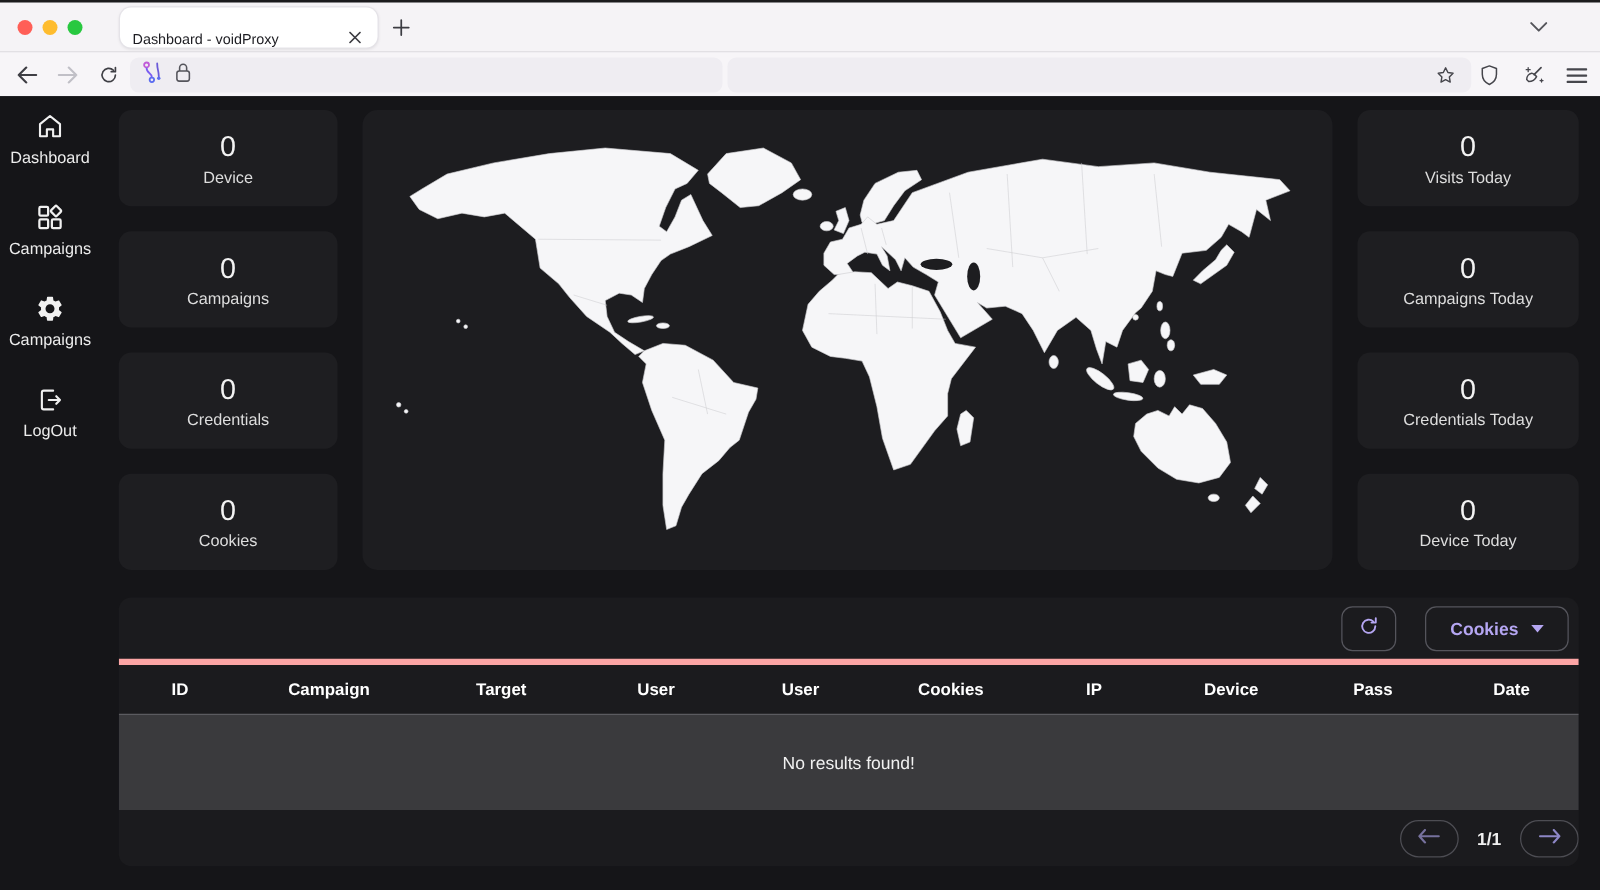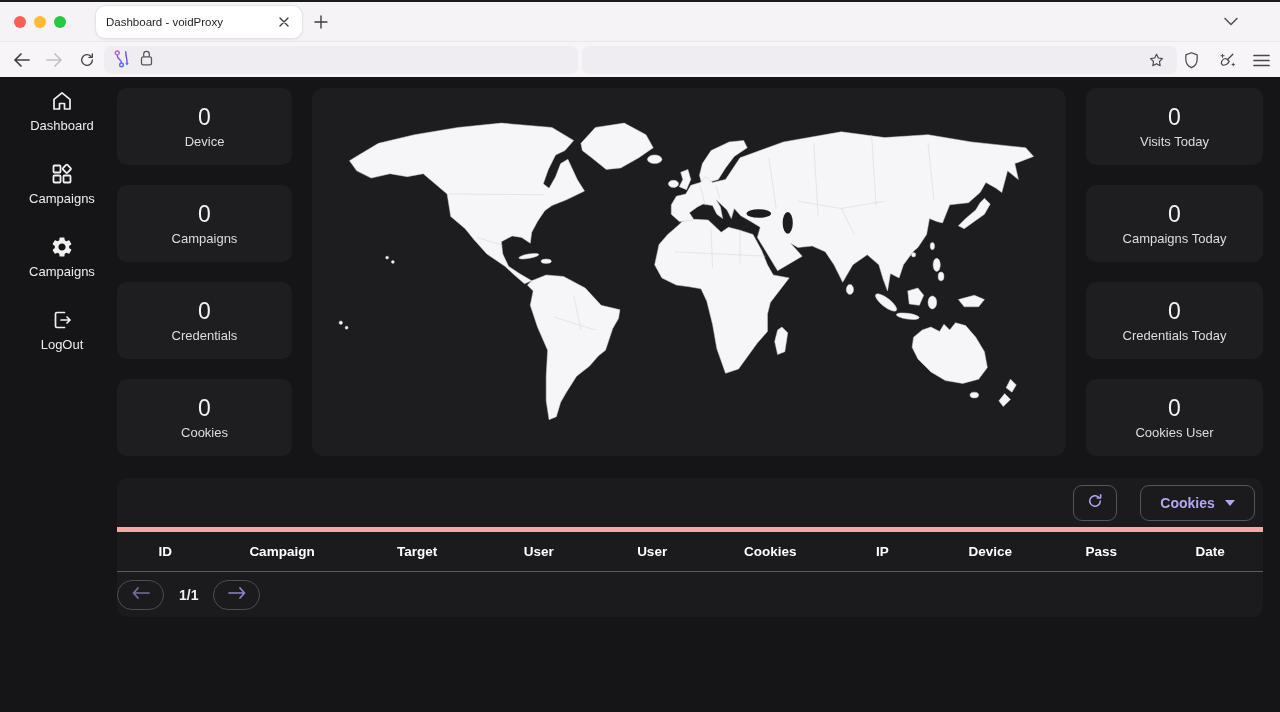--- a/index.html
+++ b/index.html
@@ -14,21 +14,21 @@
     height:39px; background:#f5f3f6; position:relative;
     display:flex; align-items:center;
   }
   .traffic { display:flex; gap:8px; margin-left:14px; }
   .traffic span { width:12px; height:12px; border-radius:50%; display:block; }
   .t-red { background:#ff5f57; } .t-yellow { background:#febc2e; } .t-green { background:#28c840; }
   .tab {
     position:absolute; left:96px; top:4px; width:206px; height:32px;
     background:#ffffff; border-radius:9px;
     box-shadow:0 0 0 1px #e5e3e8, 0 1px 3px rgba(0,0,0,.12);
-    display:flex; align-items:center; padding:0 10px; cursor:default;
+    display:flex; align-items:flex-end; padding:0 10px; cursor:default;
   }
   .tab-title { flex:1; font-size:11.5px; color:#1d1d22; white-space:nowrap; overflow:hidden; }
   .tab-close { width:16px; height:16px; display:flex; align-items:center; justify-content:center; color:#3c3c42; }
   .newtab { position:absolute; left:312px; top:11px; width:18px; height:18px; color:#3c3c42; display:flex; align-items:center; justify-content:center; }
   .tab-chevron { position:absolute; right:40px; top:12px; width:18px; height:14px; color:#55555b; display:flex; align-items:center; justify-content:center; }
   .navbar {
     height:36px; background:#f7f5f8; border-top:1px solid #e9e7ec;
     position:relative; display:flex; align-items:center;
   }
   .nav-ic { width:26px; height:26px; display:flex; align-items:center; justify-content:center; }
@@ -42,21 +42,21 @@
   }
   .url-seg2 {
     position:absolute; left:582px; top:4px; width:595px; height:28px;
     background:#efedf2; border-radius:7px;
     display:flex; align-items:center; justify-content:flex-end; padding-right:8px;
   }
   .nav-right { position:absolute; right:6px; top:5px; display:flex; gap:9px; }
   .nav-right .nav-ic { color:#46464c; }
   .star-ic { color:#46464c; }
   
-  .content { position:absolute; top:77px; left:0; right:0; bottom:0; background:#151518;margin-left:22px; }
+  .content { position:absolute; top:77px; left:0; right:0; bottom:0; background:#151518; }
   .side-nav { position:absolute; left:0; top:12px; width:80px; display:flex; flex-direction:column; align-items:center; gap:29px; }
   .side-item { display:flex; flex-direction:column; align-items:center; gap:5px; width:100%; cursor:pointer; }
   .side-item .ic { width:24px; height:24px; color:#f0f0f0; }
   .side-item .lbl { font-size:13px; color:#ececec; }
   .dash { position:absolute; left:95px; right:17px; top:11px; }
   .dash-row { display:flex; gap:20px; }
   .col-stats { display:flex; flex-direction:column; gap:20px; }
   .col-left  { width:175px; }
   .col-right { width:177px; }
   .stat-card {
@@ -82,21 +82,21 @@
   .caret-down { width:0; height:0; border-left:5px solid transparent; border-right:5px solid transparent; border-top:6px solid #b5a6f2; }
   .table-head {
     height:45px; border-top:5px solid #fca5a5; border-bottom:1px solid #5b5b60;
     display:flex; align-items:center;
   }
   .th { color:#ffffff; font-weight:700; font-size:13.5px; text-align:center; }
   .c0{width:8.4%}.c1{width:12.0%}.c2{width:11.6%}.c3{width:9.6%}.c4{width:10.2%}
   .c5{width:10.4%}.c6{width:9.2%}.c7{width:9.6%}.c8{width:9.8%}.c9{width:9.2%}
   .table-body { height:76px; background:#3a3a3d; display:flex; align-items:center; justify-content:center; }
   .empty-msg { color:#f1f1f1; font-size:14px; }
-  .table-footer { height:45px; display:flex; align-items:center; justify-content:flex-start; gap:15px; }
+  .table-footer { height:45px; display:flex; align-items:center; justify-content:flex-end; gap:15px; }
   .page-btn {
     width:47px; height:30px; border:1px solid #4d4d53; border-radius:15px;
     background:transparent; display:flex; align-items:center; justify-content:center; cursor:pointer;
   }
   .page-indicator { color:#f0f0f0; font-size:14px; font-weight:700; }
 </style>
 </head>
 <body>
 
 <div class="window-edge"></div>
@@ -343,21 +343,21 @@
         <div class="stat-card">
           <span class="stat-value">0</span>
           <span class="stat-label">Campaigns Today</span>
         </div>
         <div class="stat-card">
           <span class="stat-value">0</span>
           <span class="stat-label">Credentials Today</span>
         </div>
         <div class="stat-card">
           <span class="stat-value">0</span>
-          <span class="stat-label">Cookies User</span>
+          <span class="stat-label">Device Today</span>
         </div>
       </div>
     </div>
 
     <div class="table-panel">
       <div class="table-toolbar">
         <button class="btn-refresh">
           <span>
             <svg width="18" height="18" viewBox="0 0 24 24">
                 <path d="M19 12a7 7 0 1 1-2.05-4.95" fill="none" stroke="#b5a6f2" stroke-width="2" stroke-linecap="round"></path>
@@ -377,20 +377,23 @@
         <span class="th c2">Target</span>
         <span class="th c3">User</span>
         <span class="th c4">User</span>
         <span class="th c5">Cookies</span>
         <span class="th c6">IP</span>
         <span class="th c7">Device</span>
         <span class="th c8">Pass</span>
         <span class="th c9">Date</span>
       </div>
 
+      <div class="table-body">
+        <span class="empty-msg">No results found!</span>
+      </div>
 
       <div class="table-footer">
         <button class="page-btn">
           <span>
             <svg width="18" height="12" viewBox="0 0 18 12">
                 <path d="M6 1 L1.5 6 L6 11 M1.5 6 H17" fill="none" stroke="#76719d" stroke-width="1.7" stroke-linecap="round" stroke-linejoin="round"></path>
               </svg>
           </span>
         </button>
         <span class="page-indicator">1/1</span>

